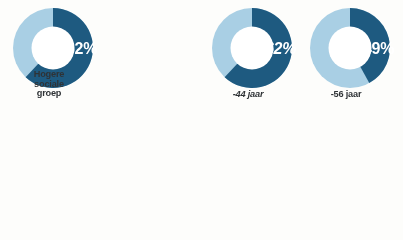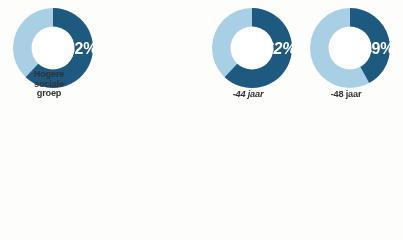--- a/index.html
+++ b/index.html
@@ -104,19 +104,19 @@
   </div>
 
   <div class="donut-unit" style="left:300px;">
     <svg class="donut-svg" width="100" height="99" viewBox="0 0 100 99">
       <circle cx="50" cy="48" r="40" fill="#a9cfe4"></circle>
       <path id="seg4" fill="#1e5a80" d="M 50 48 L 50.000 8.000 A 40 40 0 0 1 69.270 83.052 Z"></path>
       <circle cx="50" cy="48" r="21.5" fill="#ffffff"></circle>
     </svg>
     <div class="hole-label">
       <div class="hole-label-inner one-line">
-        <div>-48 jaar</div>
+        <div>-56 jaar</div>
       </div>
     </div>
     <div class="pct-label" style="left:63px; top:43px;">49%</div>
   </div>
 
 </div>
 
 </body></html>

